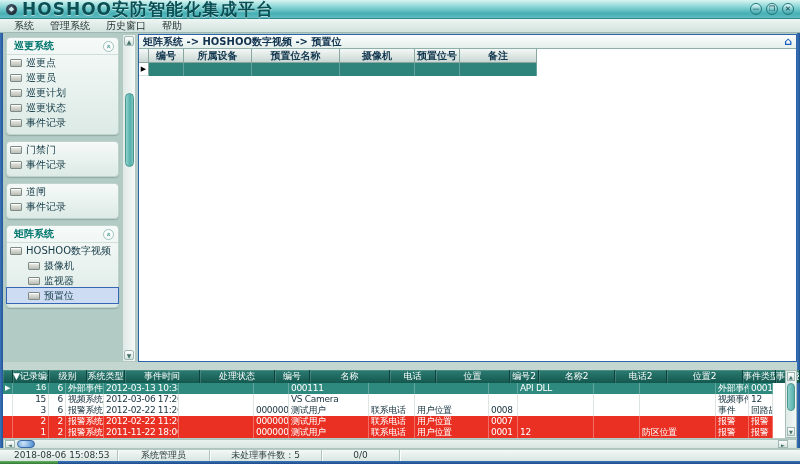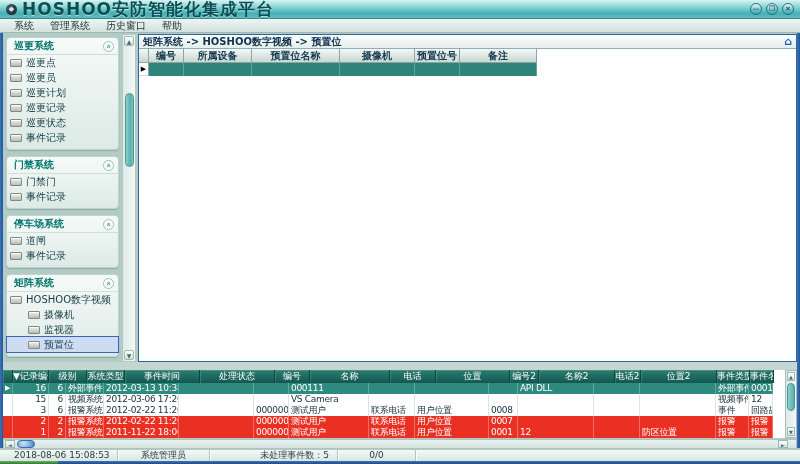--- a/index.html
+++ b/index.html
@@ -104,21 +104,21 @@
     background:radial-gradient(circle at 35% 30%,#cfe4f8,#6ba2d8 70%,#4a7ec0); border:1px solid #3c6aa8; }
 
   
   .statusbar { position:absolute; left:0; top:449px; width:800px; height:12px;
     background:linear-gradient(180deg,#f4f9f7,#d8e5e1); border-top:1px solid #b6c9c3;
     display:flex; align-items:center; color:#2a3a38; font-size:9px; }
   .st-sec { height:11px; line-height:11px; padding:0 8px; overflow:hidden; white-space:nowrap;
     border-right:1px solid #b0c4be; box-shadow:1px 0 0 #fbfdfc; }
   .st-datetime { width:118px; padding-left:14px; }
   .st-user { width:92px; text-align:center; }
-  .st-unhandled { width:128px; text-align:right; }
+  .st-unhandled { width:112px; text-align:center; }
   .st-counter { width:78px; text-align:center; }
 </style>
 </head>
 <body>
 
 <div id="app">
 
   <div class="titlebar">
     <div class="app-logo">◆</div>
     <div class="app-title">HOSHOO安防智能化集成平台</div>
@@ -150,50 +150,38 @@
         <div class="sb-item">
           <div class="box-icon"></div>
           <div class="lbl">巡更员</div>
         </div>
         <div class="sb-item">
           <div class="box-icon"></div>
           <div class="lbl">巡更计划</div>
         </div>
         <div class="sb-item">
           <div class="box-icon"></div>
-          <div class="lbl">巡更记录</div>
-        </div>
-        <div class="sb-item">
-          <div class="box-icon"></div>
           <div class="lbl">巡更状态</div>
         </div>
         <div class="sb-item">
           <div class="box-icon"></div>
           <div class="lbl">事件记录</div>
         </div>
       </div>
       <div class="panel">
-        <div class="panel-hd">
-          <div class="panel-title">门禁系统</div>
-          <div class="panel-chevron"><span>«</span></div>
-        </div>
         <div class="sb-item">
           <div class="box-icon"></div>
           <div class="lbl">门禁门</div>
         </div>
         <div class="sb-item">
           <div class="box-icon"></div>
           <div class="lbl">事件记录</div>
         </div>
       </div>
       <div class="panel">
-        <div class="panel-hd">
-          <div class="panel-title">停车场系统</div>
-          <div class="panel-chevron"><span>«</span></div>
-        </div>
         <div class="sb-item">
           <div class="box-icon"></div>
           <div class="lbl">道闸</div>
         </div>
         <div class="sb-item">
           <div class="box-icon"></div>
           <div class="lbl">事件记录</div>
         </div>
       </div>
       <div class="panel">
@@ -260,28 +248,28 @@
         <div class="ehc" style="width: 38px;">级别</div>
         <div class="ehc" style="width: 38px;">系统类型</div>
         <div class="ehc" style="width: 75px;">事件时间</div>
         <div class="ehc" style="width: 75px;">处理状态</div>
         <div class="ehc" style="width: 35px;">编号</div>
         <div class="ehc" style="width: 80px;">名称</div>
         <div class="ehc" style="width: 46px;">电话</div>
         <div class="ehc" style="width: 74px;">位置</div>
         <div class="ehc" style="width: 29px;">编号2</div>
         <div class="ehc" style="width: 76px;">名称2</div>
-        <div class="ehc" style="width: 26px;">电话2</div>
+        <div class="ehc" style="width: 52px;">电话2</div>
         <div class="ehc" style="width: 76px;">位置2</div>
         <div class="ehc" style="width: 33px;">事件类型</div>
         <div class="ehc" style="width: 24px;">事件名称</div>
       </div>
       <div class="erow selected">
         <div class="ec selcol" style="width: 10px;">▶</div>
-        <div class="ec num" style="width: 36px;">16</div>
+        <div class="ec num" style="width: 36px; font-family: Liberation Mono, monospace;">16</div>
         <div class="ec num" style="width: 17px;">6</div>
         <div class="ec" style="width: 38px;">外部事件</div>
         <div class="ec" style="width: 75px;">2012-03-13 10:38:04</div>
         <div class="ec" style="width: 75px;"></div>
         <div class="ec" style="width: 35px;"></div>
         <div class="ec" style="width: 80px;">000111</div>
         <div class="ec" style="width: 46px;"></div>
         <div class="ec" style="width: 74px;"></div>
         <div class="ec" style="width: 29px;"></div>
         <div class="ec" style="width: 76px;">API DLL</div>

